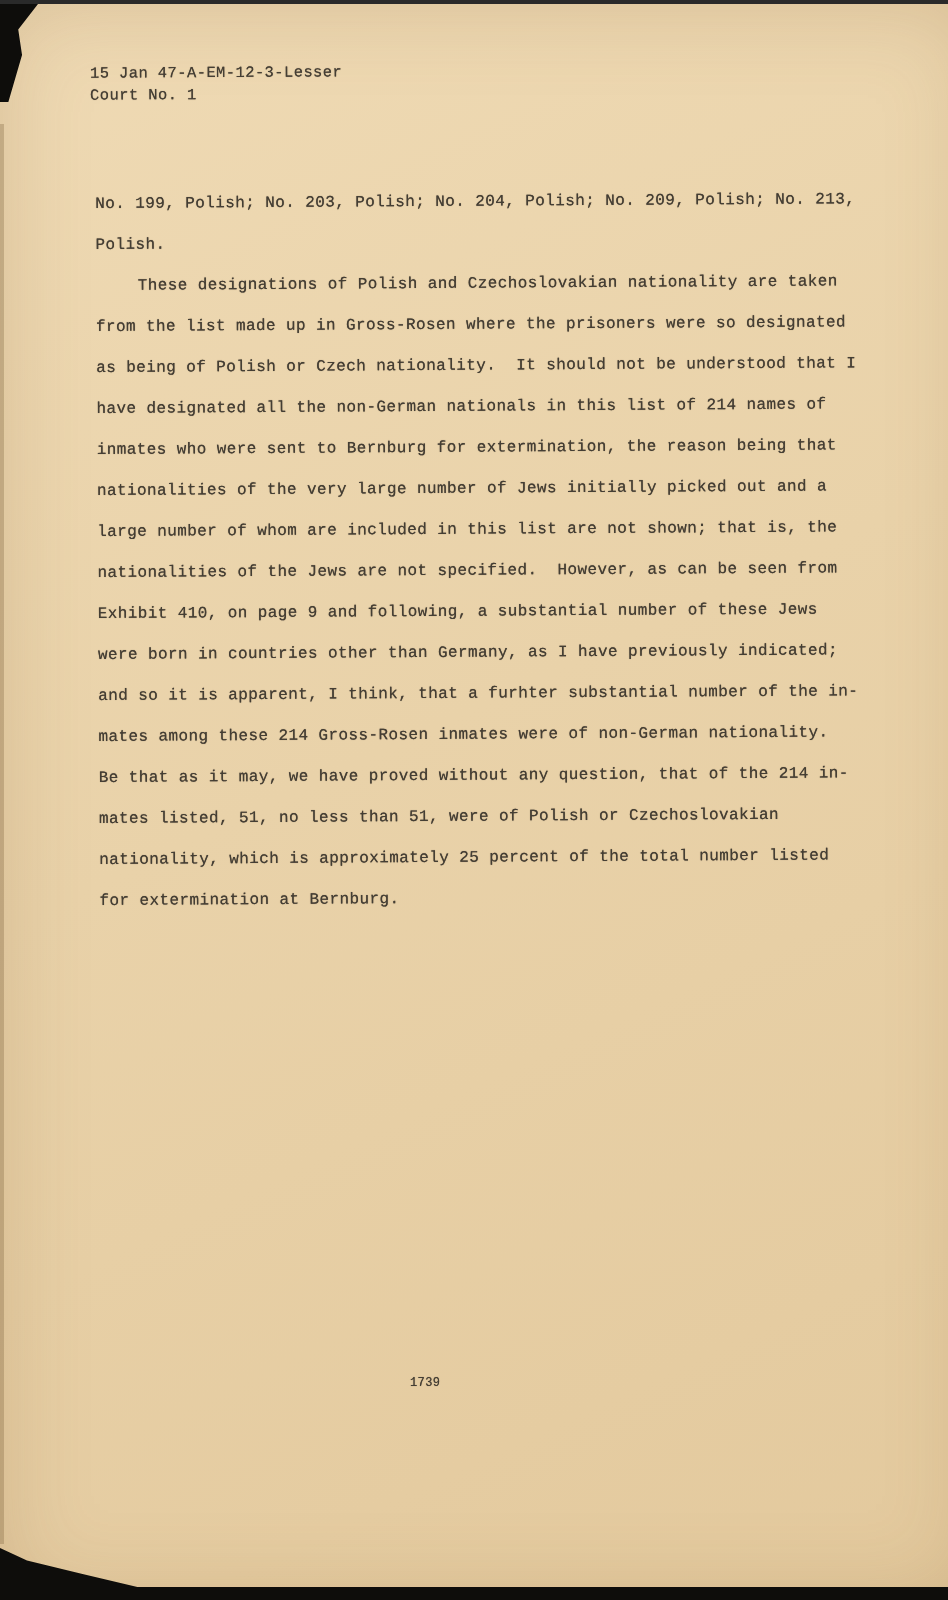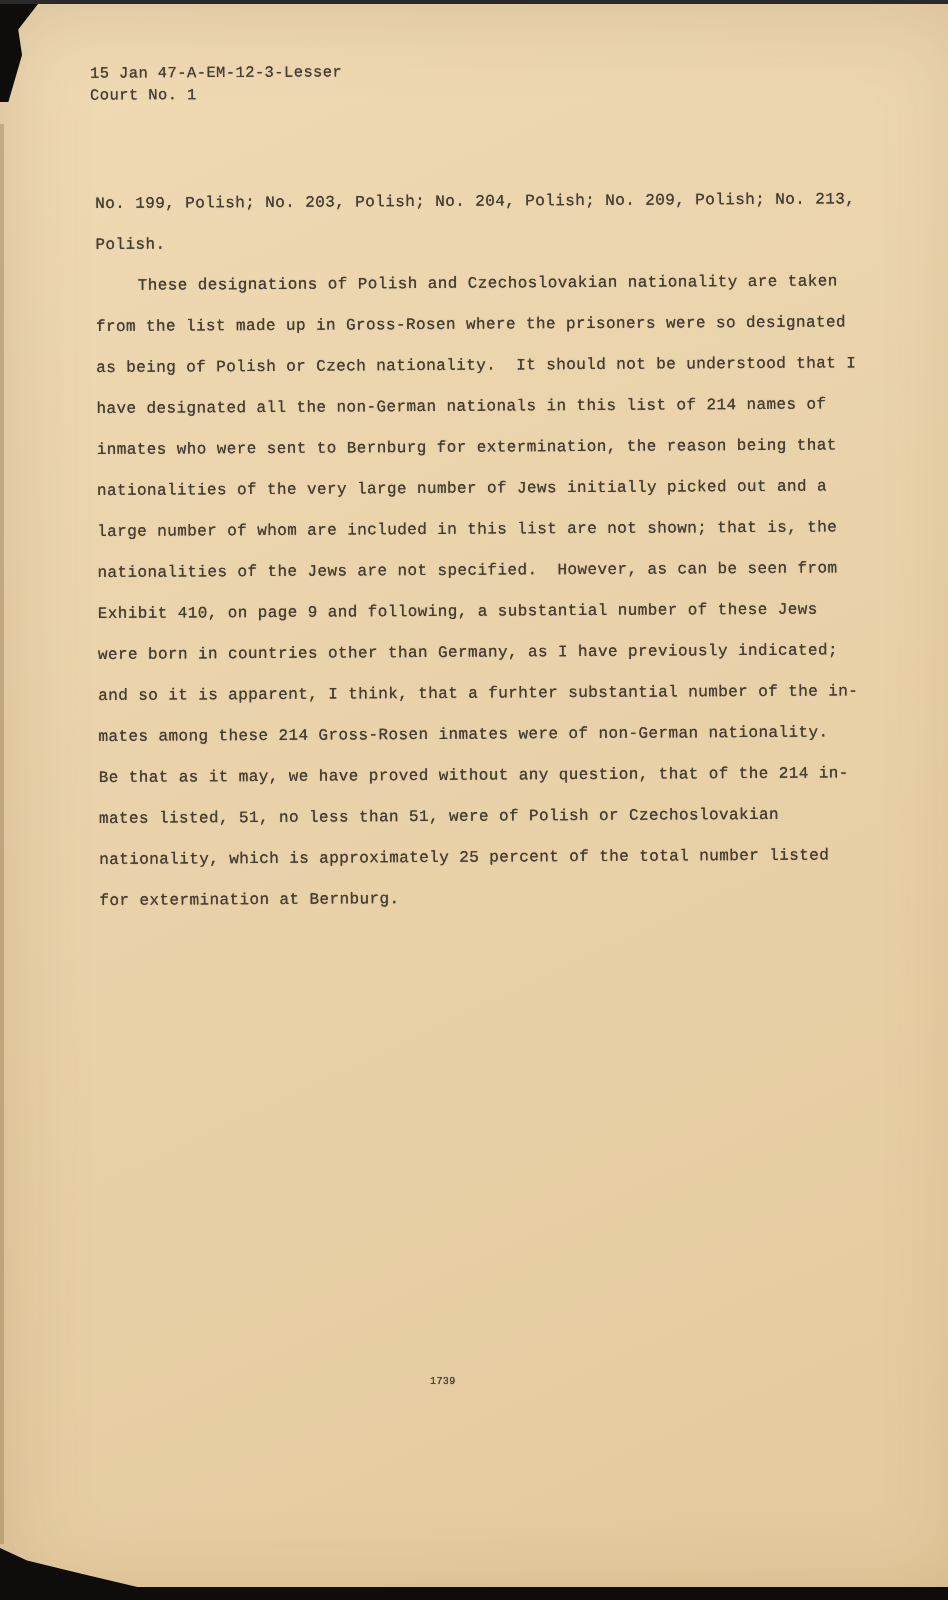--- a/index.html
+++ b/index.html
@@ -56,22 +56,22 @@
     font-size: 16px;
     line-height: 41px;
     transform: rotate(-0.35deg);
     transform-origin: left top;
     white-space: pre;
   }
   .line { height: 41px; }
   .line.indent { padding-left: 42px; }
   .page-number {
     position: absolute;
-    top: 1372px; left: 430px;
-    font-size: 10px;
+    top: 1372px; left: 410px;
+    font-size: 12px;
   }
 </style>
 </head>
 <body>
 
 <div class="page">
 
   <div class="artifact corner-tl"></div>
   <div class="artifact edge-right"></div>
   <div class="artifact edge-left-smudge"></div>

